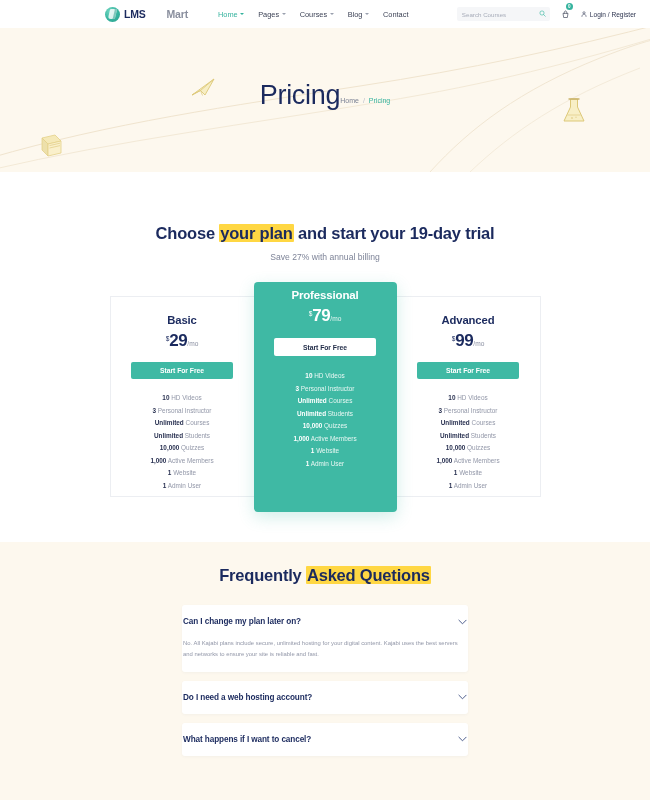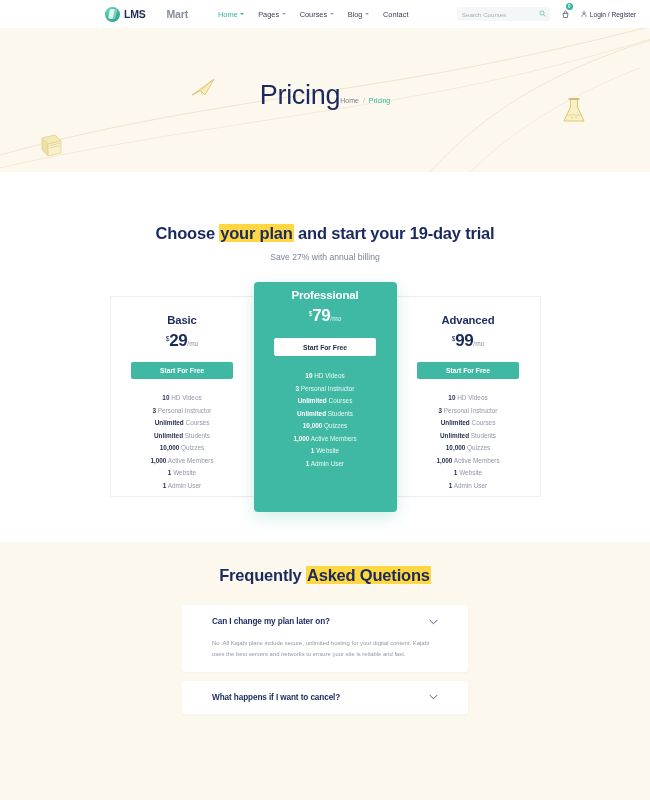--- a/index.html
+++ b/index.html
@@ -323,21 +323,21 @@
     line-height: 1;
   }
   .accordion {
     width: 286px;
     margin: 22px auto 0;
   }
   .acc-item {
     background: #ffffff;
     border-radius: 3px;
     margin-bottom: 9px;
-    padding: 0 30px;
+    padding: 0 1px;
     box-shadow: 0 1px 3px rgba(27,42,94,.04);
   }
   .acc-head {
     height: 33px;
     display: flex;
     align-items: center;
     justify-content: space-between;
     cursor: pointer;
   }
   .acc-q {
@@ -524,20 +524,29 @@
     <div class="acc-item open">
       <div class="acc-head">
         <span class="acc-q">Can I change my plan later on?</span>
         <svg class="chev" width="9" height="6" viewBox="0 0 12 8">
           <path d="M1.2 6.4 L6 1.6 L10.8 6.4" fill="none" stroke="#4a5a8a" stroke-width="1.3" stroke-linecap="round" stroke-linejoin="round"></path>
         </svg>
       </div>
       <div class="acc-body">No. All Kajabi plans include secure, unlimited hosting for your digital content. Kajabi uses the best servers and networks to ensure your site is reliable and fast.</div>
     </div>
 
+    <div class="acc-item collapsed">
+      <div class="acc-head">
+        <span class="acc-q">Do I need a web hosting account?</span>
+        <svg class="chev" width="9" height="6" viewBox="0 0 12 8">
+          <path d="M1.2 1.6 L6 6.4 L10.8 1.6" fill="none" stroke="#4a5a8a" stroke-width="1.3" stroke-linecap="round" stroke-linejoin="round"></path>
+        </svg>
+      </div>
+
+    </div>
 
     <div class="acc-item collapsed">
       <div class="acc-head">
         <span class="acc-q">What happens if I want to cancel?</span>
         <svg class="chev" width="9" height="6" viewBox="0 0 12 8">
           <path d="M1.2 1.6 L6 6.4 L10.8 1.6" fill="none" stroke="#4a5a8a" stroke-width="1.3" stroke-linecap="round" stroke-linejoin="round"></path>
         </svg>
       </div>
 
     </div>

